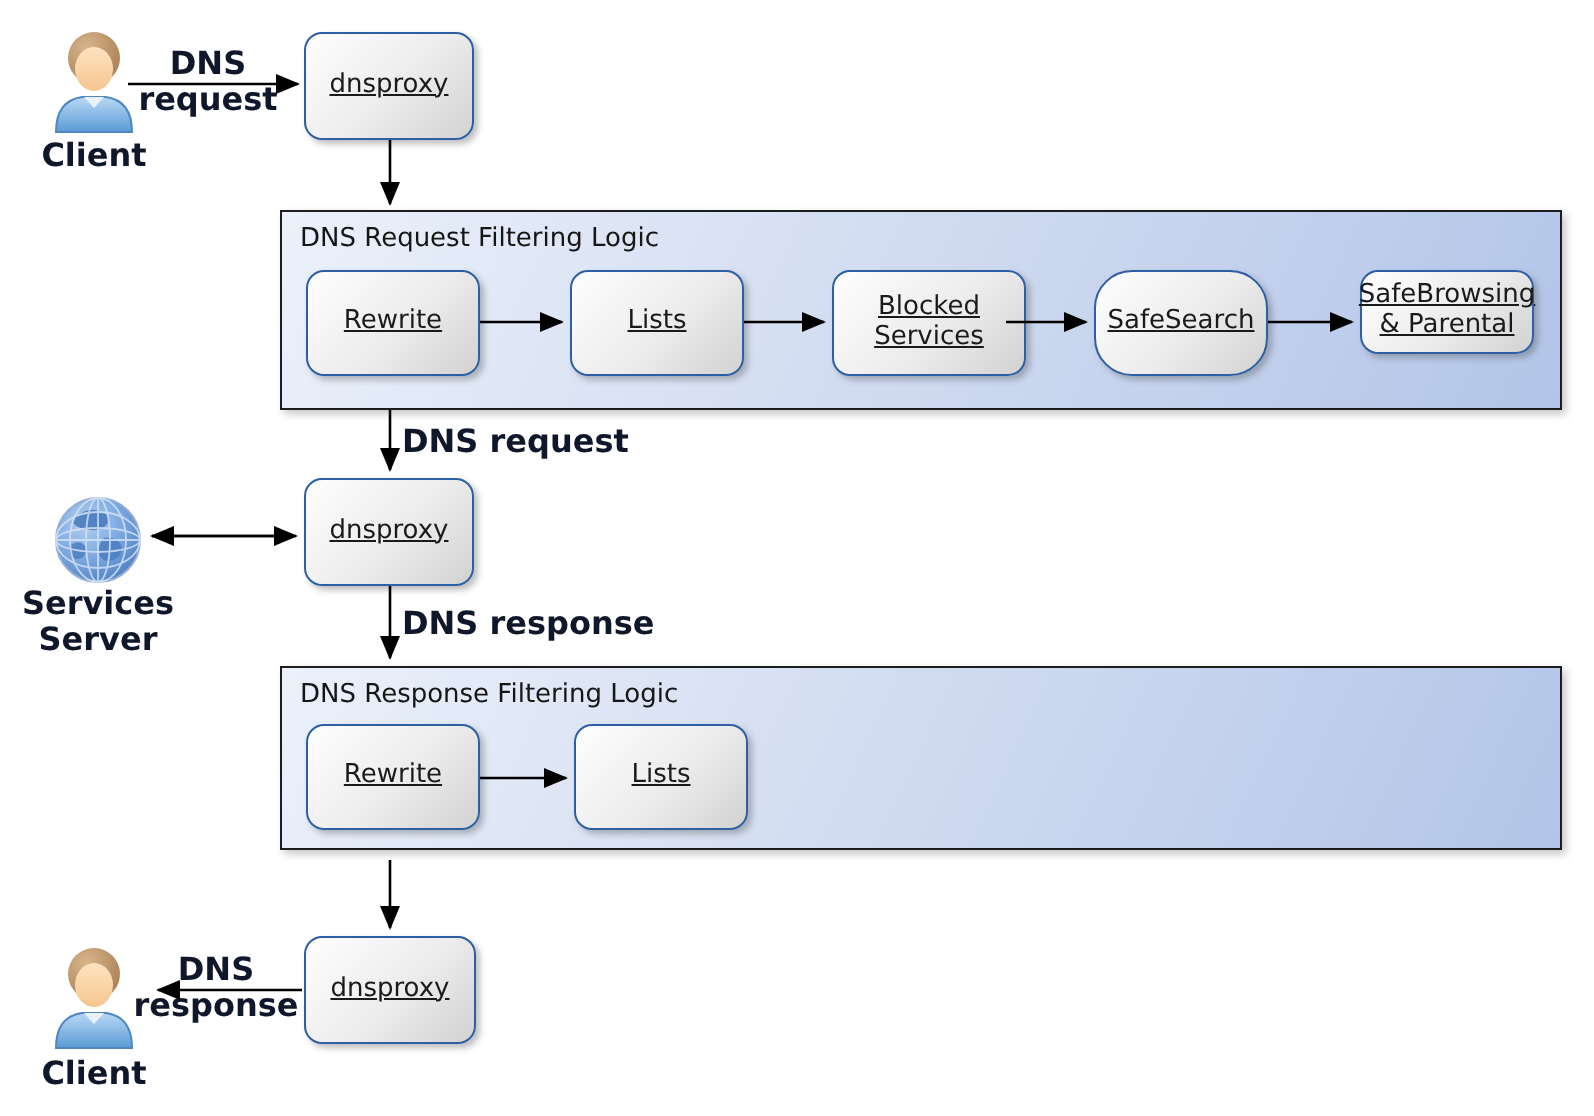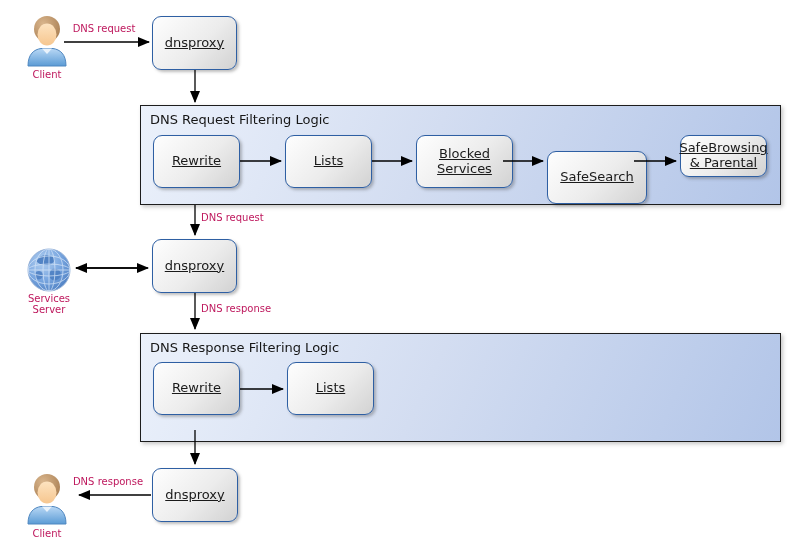--- a/index.html
+++ b/index.html
@@ -15,49 +15,49 @@
     display:flex;align-items:center;justify-content:center;
     font-size:13px;line-height:1.15;text-align:center;white-space:pre-line;text-decoration:underline;
   }
   .group{
     position:absolute;box-sizing:border-box;
     border:1.5px solid #1d1d1d;
     background:linear-gradient(115deg,#ebf1fb 0%,#d3ddf1 45%,#b2c5e8 100%);
     box-shadow:2px 2px 4px rgba(70,70,70,.3);
   }
   .group-title{position:absolute;top:6px;left:9px;font-size:13px;color:#161616;}
-  .elabel{position:absolute;font-size:10px;color:#be185d;white-space:pre-line;line-height:1.12;}
+  .elabel{position:absolute;font-size:16px;color:#0f172a;white-space:pre-line;line-height:1.12;font-weight:bold;}
   .center{text-align:center;}
   .icon{position:absolute;}
   svg.arrows{position:absolute;left:0;top:0;pointer-events:none;}
 </style>
 </head>
 <body>
 
 <div id="canvas">
 
   <div class="group" style="left:140px;top:105px;width:641px;height:100px;padding-left:40px;">
     <div class="group-title">DNS Request Filtering Logic</div>
   </div>
 
-  <div class="group" style="left:140px;top:333px;width:641px;height:109px;padding-left:44px;">
+  <div class="group" style="left:140px;top:333px;width:641px;height:92px;padding-left:44px;">
     <div class="group-title">DNS Response Filtering Logic</div>
   </div>
 
   <div class="node" style="left:152px;top:16px;width:85px;height:54px;">dnsproxy</div>
 
   <div class="node" style="left:152px;top:239px;width:85px;height:54px;">dnsproxy</div>
 
   <div class="node" style="left:152px;top:468px;width:86px;height:54px;">dnsproxy</div>
 
   <div class="node" style="left:153px;top:135px;width:87px;height:53px;">Rewrite</div>
   <div class="node" style="left:285px;top:135px;width:87px;height:53px;">Lists</div>
   <div class="node" style="left:416px;top:135px;width:97px;height:53px;">Blocked
 Services</div>
-  <div class="node" style="left:547px;top:151px;width:100px;height:53px;">SafeSearch</div>
+  <div class="node" style="left:547px;top:135px;width:87px;height:53px;border-radius:19px;">SafeSearch</div>
   <div class="node" style="left:680px;top:135px;width:87px;height:42px;">SafeBrowsing
 &amp; Parental</div>
 
   <div class="node" style="left:153px;top:362px;width:87px;height:53px;">Rewrite</div>
   <div class="node" style="left:287px;top:362px;width:87px;height:53px;">Lists</div>
 
   <div class="icon" style="left:24px;top:12px;">
     <svg width="46" height="56" viewBox="0 0 46 56">
       <defs>
         <linearGradient id="shirt1" x1="0" y1="0" x2="0" y2="1">

